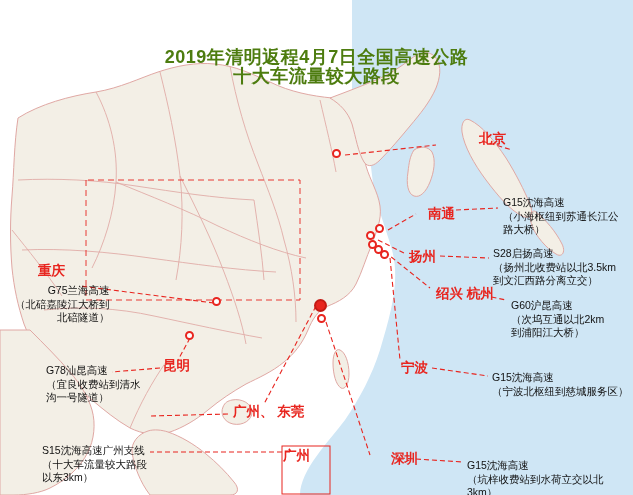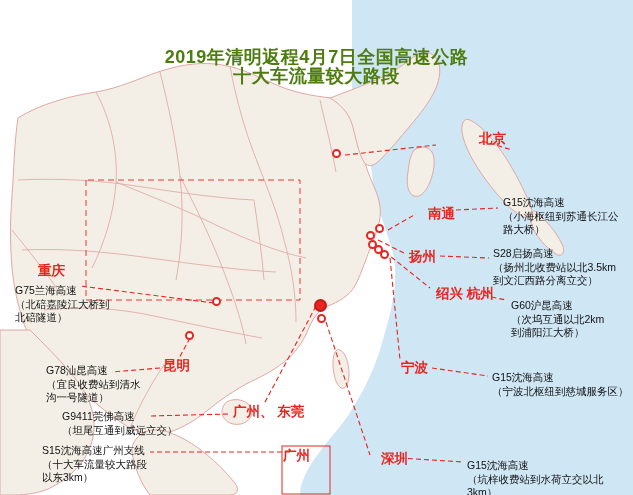--- a/index.html
+++ b/index.html
@@ -172,40 +172,38 @@
   <div class="city-label" style="left:428px;top:206px;font-family:Liberation Serif, serif;">南通</div>
   <div class="city-label" style="left:409px;top:249px;">扬州</div>
   <div class="city-label" style="left:436px;top:286px;">绍兴
 杭州</div>
   <div class="city-label" style="left:401px;top:360px;">宁波</div>
   <div class="city-label" style="left:38px;top:263px;">重庆</div>
   <div class="city-label" style="left:163px;top:358px;">昆明</div>
   <div class="city-label" style="left:233px;top:404px;">广州、
 东莞</div>
   <div class="city-label" style="left:283px;top:448px;">广州</div>
-  <div class="city-label" style="left:381px;top:451px;">深圳</div>
+  <div class="city-label" style="left:391px;top:451px;">深圳</div>
 
   <div class="callout" style="left:503px;top:196px;width:128px;">G15沈海高速
 （小海枢纽到苏通长江公
 路大桥）</div>
   <div class="callout" style="left:493px;top:247px;width:140px;">S28启扬高速
 （扬州北收费站以北3.5km
 到文汇西路分离立交）</div>
   <div class="callout" style="left:511px;top:299px;">G60沪昆高速
 （次坞互通以北2km
 到浦阳江大桥）</div>
   <div class="callout" style="left:492px;top:371px;width:141px;">G15沈海高速
 （宁波北枢纽到慈城服务区）</div>
   <div class="callout" style="left:467px;top:459px;width:166px;">G15沈海高速
 （坑梓收费站到水荷立交以北3km）</div>
-  <div class="callout" style="left:15px;top:284px;">G75兰海高速
+  <div class="callout" style="left:15px;top:284px;text-align:right;">G75兰海高速
 （北碚嘉陵江大桥到
 北碚隧道）</div>
   <div class="callout" style="left:46px;top:364px;">G78汕昆高速
 （宜良收费站到清水
 沟一号隧道）</div>
-  <div class="callout" style="left:62px;top:410px;">G9411莞佛高速
-（坦尾互通到威远立交）</div>
   <div class="callout" style="left:42px;top:444px;">S15沈海高速广州支线
 （十大车流量较大路段
 以东3km）</div>
 
 </div>
 
 </body></html>

